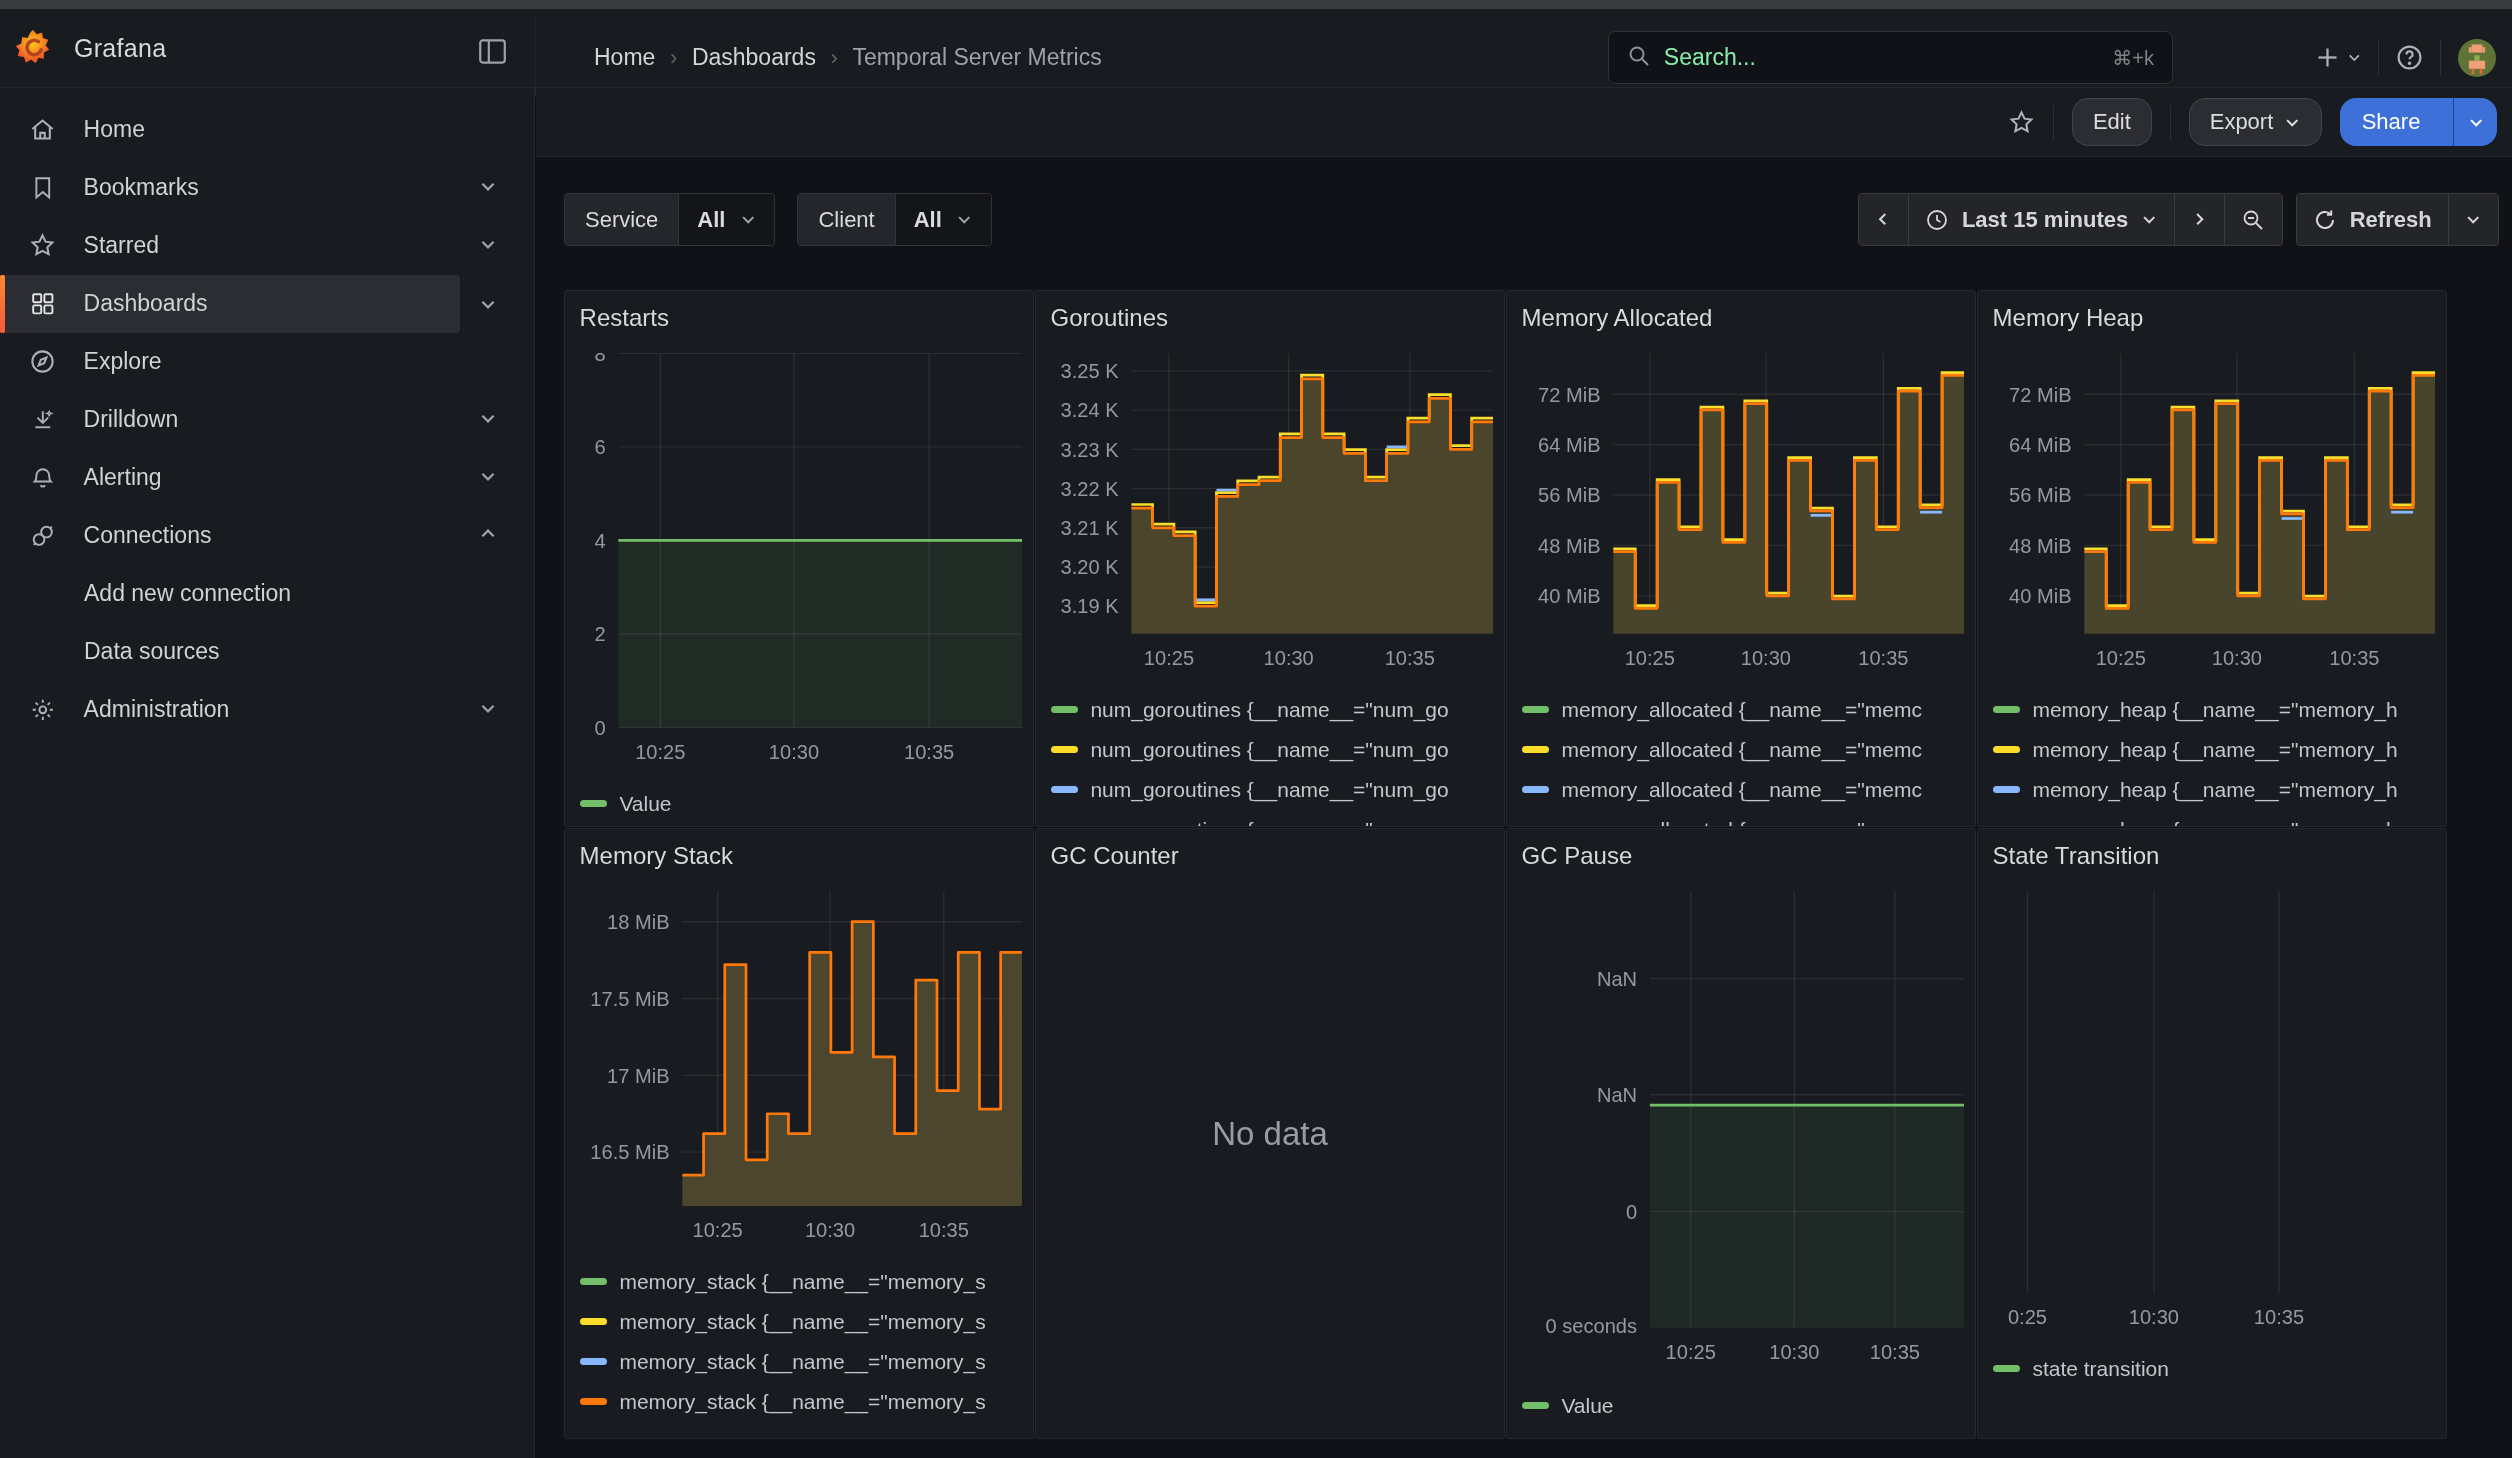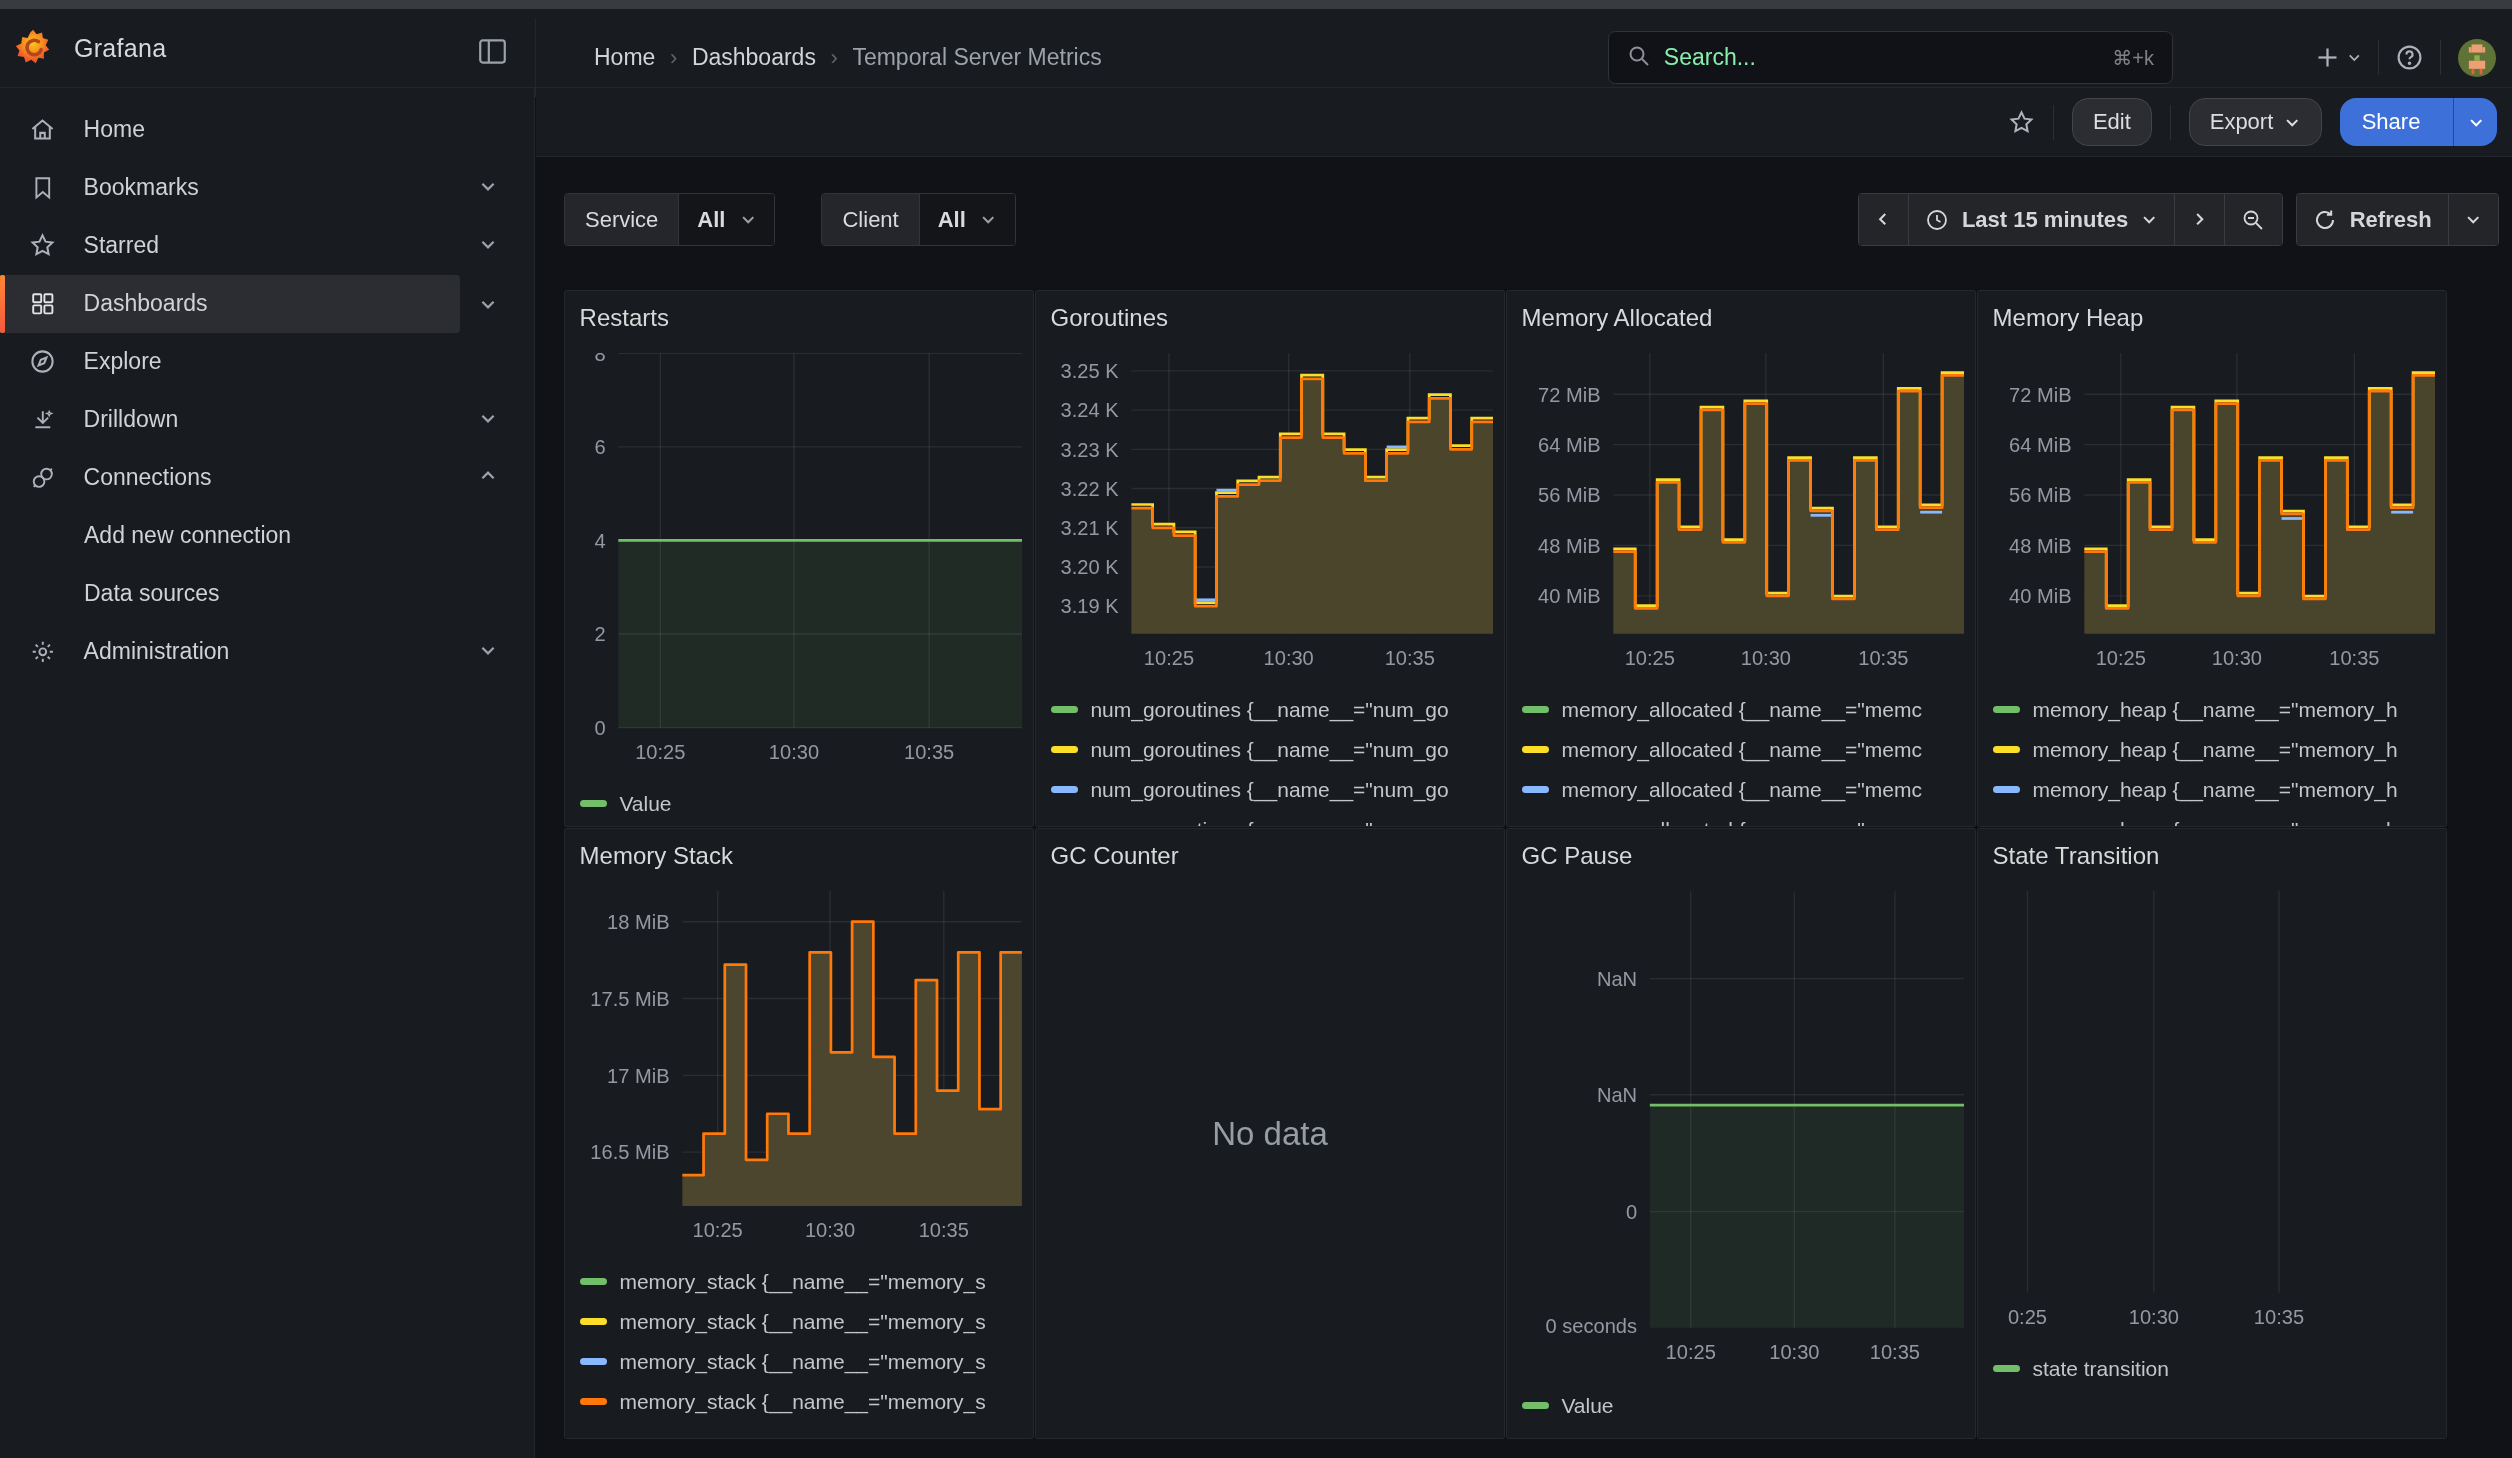--- a/index.html
+++ b/index.html
@@ -39,21 +39,21 @@
   .side-item { position:relative; height:58px; display:flex; align-items:center; gap:25.6px; padding-left:27px;
     color:#d0d2d6; font-size:23px; cursor:pointer; }
   .side-item .s-icon { width:31px; display:flex; justify-content:center; color:#aeb1b7; }
   .side-item .chev { position:absolute; right:37px; color:#9da1a8; }
   .side-item.active { background:#2b2d33; width:460px; border-radius:0 3.7px 3.7px 0; }
   .side-item.active::before { content:""; position:absolute; left:0; top:0; width:4.6px; height:100%;
     background:linear-gradient(180deg,#ff8833,#f5593e); border-radius:1.8px; }
   .side-item.sub { padding-left:84px; }
   
   .content { position:absolute; left:536px; top:158px; width:1976px; height:1300px; background:#111217; }
-  .filters { position:absolute; left:28px; top:35px; display:flex; gap:46px; }
+  .filters { position:absolute; left:28px; top:35px; display:flex; gap:22px; }
   .var-group { display:flex; height:53px; border:0.9px solid #323439; border-radius:3.7px; overflow:hidden; cursor:pointer; }
   .var-label { background:#24262c; display:flex; align-items:center; padding:0 20px; font-size:22px; color:#d9dadd; }
   .var-value { background:#141519; display:flex; align-items:center; gap:14.6px; padding:0 18px; font-size:22px;
     font-weight:700; color:#d9dadd; border-left:0.9px solid #323439; }
   .timebar { position:absolute; right:12.8px; top:35px; display:flex; gap:12.8px; }
   .tgroup { display:flex; height:53px; border-radius:3.7px; overflow:hidden; border:0.9px solid #3a3b41; }
   .tbtn { background:#242529; display:flex; align-items:center; justify-content:center; gap:12.8px; color:#d5d6d9;
     font-size:22px; padding:0 16.4px; border-left:0.9px solid #3a3b41; cursor:pointer; }
   .tbtn:first-child { border-left:none; }
   .tbtn .bold { font-weight:600; }
@@ -243,20 +243,32 @@
   <div class="side-item">
     <span class="s-icon">
         <svg width="25.6" height="25.6" viewBox="0 0 24 24" fill="none" stroke="currentColor" stroke-width="1.8">
           <line x1="12" y1="4" x2="12" y2="14"></line>
           <polyline points="7,10 12,15 17,10"></polyline>
           <path d="M5 19h14"></path>
           <path d="M18 4l.7 1.6L20.3 6l-1.6.7L18 8.3l-.7-1.6L15.7 6l1.6-.4z" stroke-width="1.2"></path>
         </svg>
       </span>
     <span>Drilldown</span>
+    <span class="chev"><svg width="18" height="18" viewBox="0 0 16 16" fill="none" stroke="currentColor" stroke-width="2">
+          <polyline points="3,6 8,11 13,6"></polyline>
+        </svg></span>
+  </div>
+  <div class="side-item">
+    <span class="s-icon">
+        <svg width="25.6" height="25.6" viewBox="0 0 24 24" fill="none" stroke="currentColor" stroke-width="1.8">
+          <path d="M6 10a6 6 0 0 1 12 0c0 4 1.5 5.5 1.5 5.5h-15S6 14 6 10z"></path>
+          <path d="M10 19a2.2 2.2 0 0 0 4 0"></path>
+        </svg>
+      </span>
+    <span>Alerting</span>
     <span class="chev"><svg width="18" height="18" viewBox="0 0 16 16" fill="none" stroke="currentColor" stroke-width="2">
           <polyline points="3,6 8,11 13,6"></polyline>
         </svg></span>
   </div>
   <div class="side-item">
     <span class="s-icon">
         <svg width="25.6" height="25.6" viewBox="0 0 24 24" fill="none" stroke="currentColor" stroke-width="1.8">
           <circle cx="8.5" cy="15.5" r="5"></circle>
           <circle cx="15.5" cy="8.5" r="5"></circle>
           <line x1="5" y1="19" x2="3.5" y2="20.5"></line>

